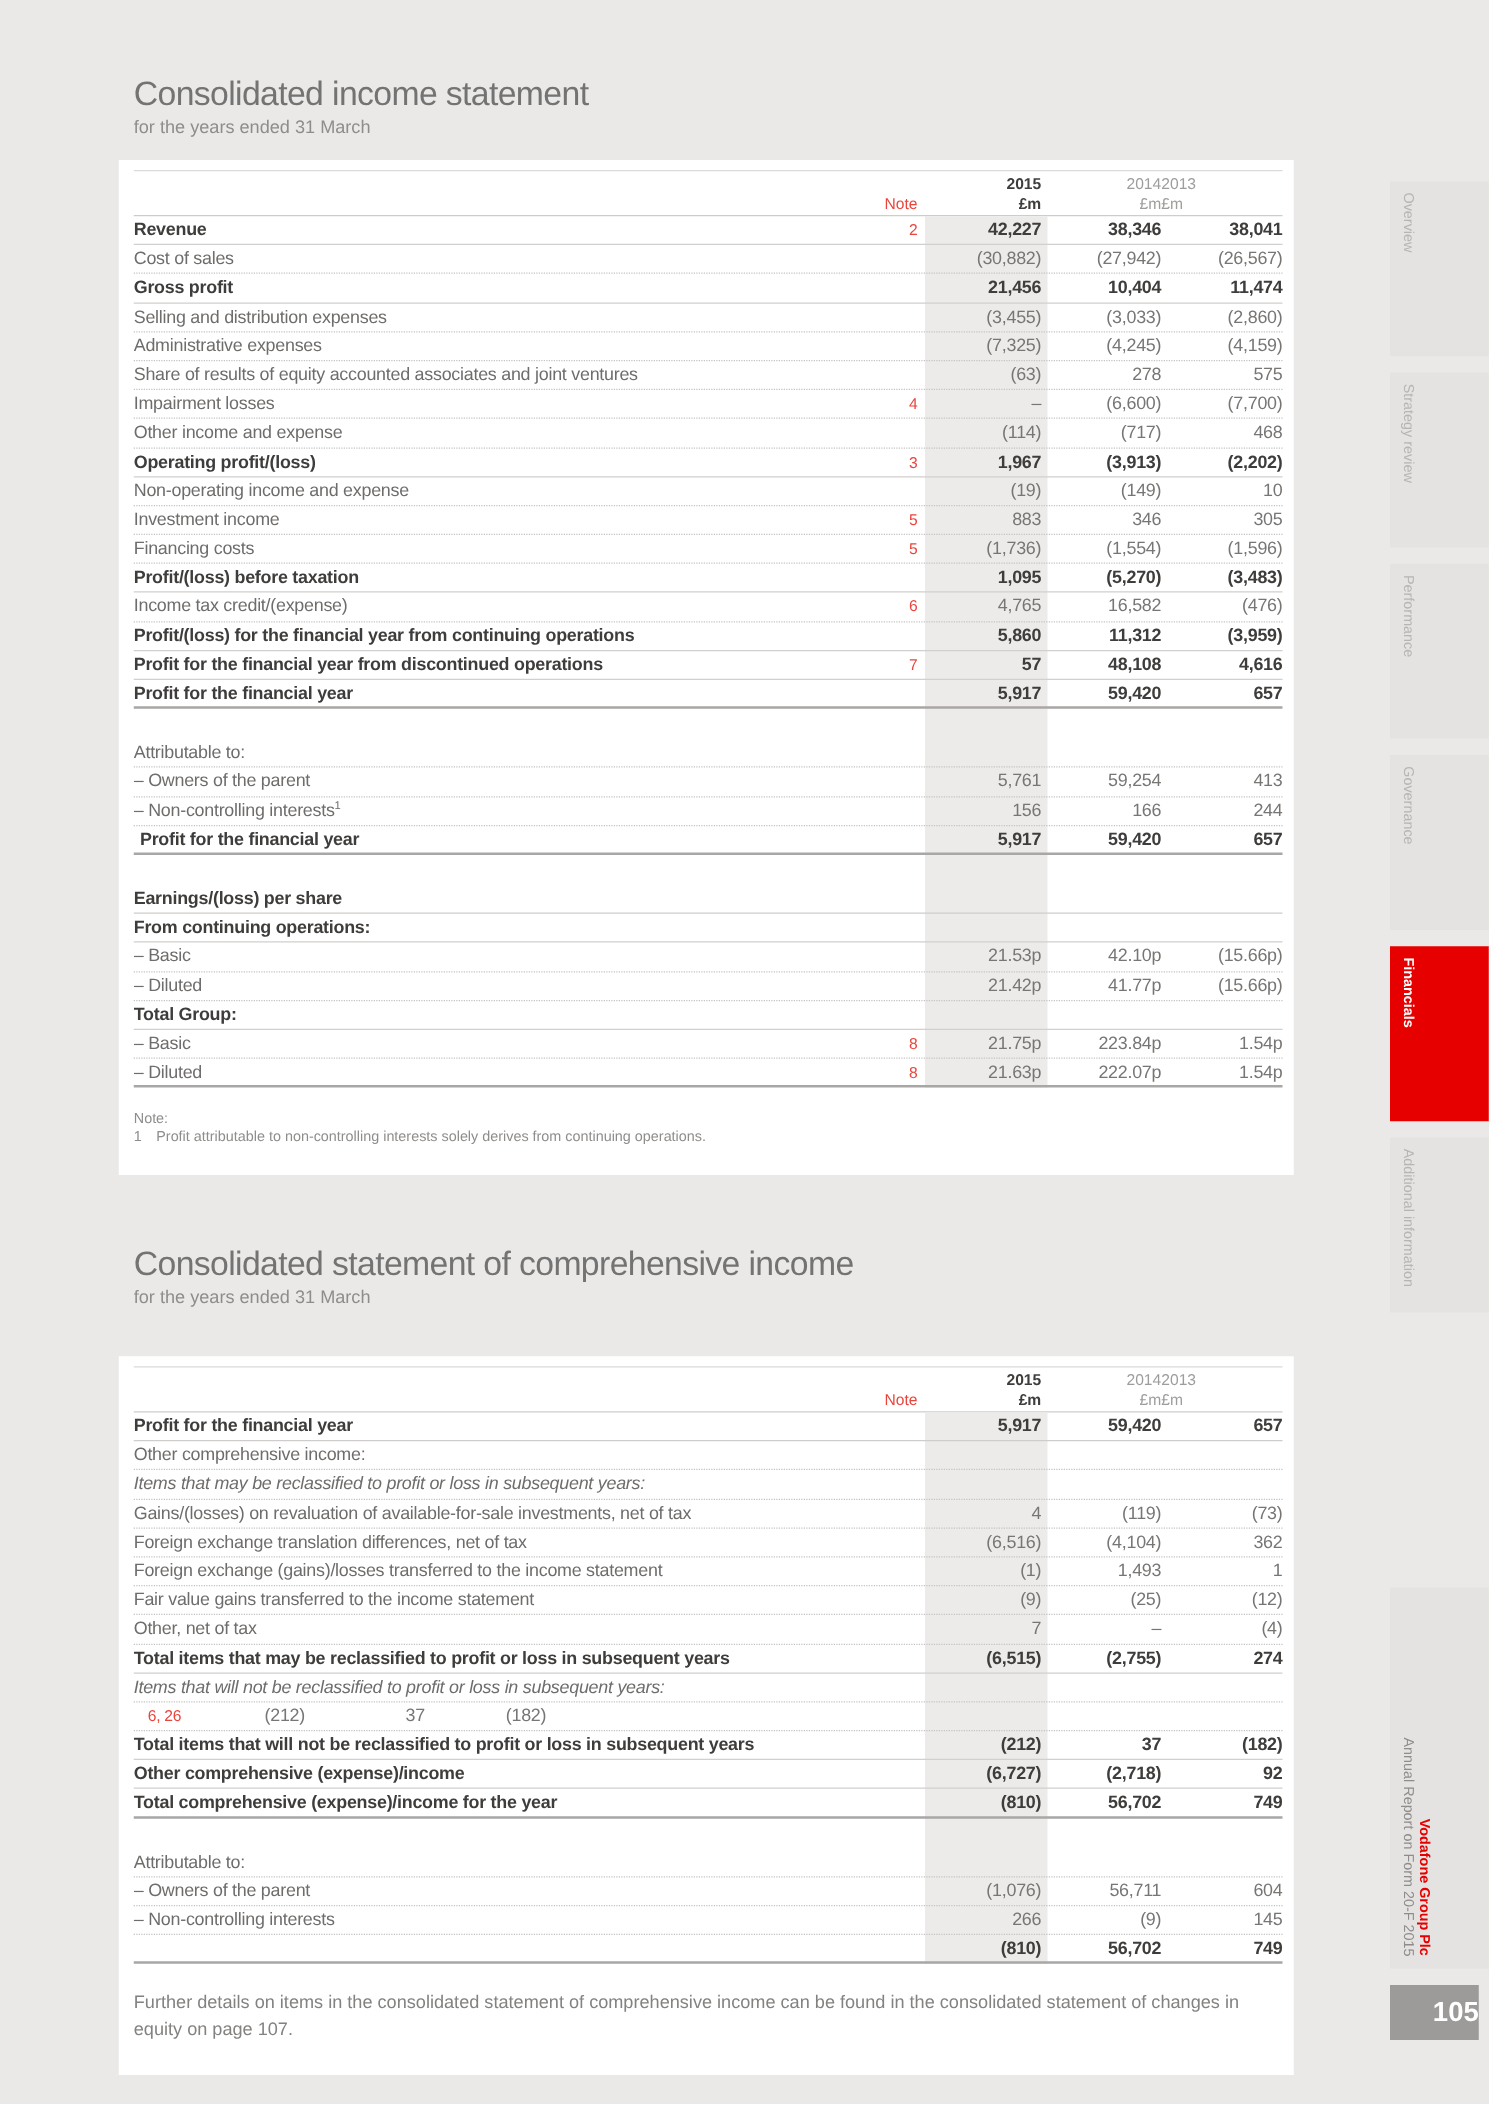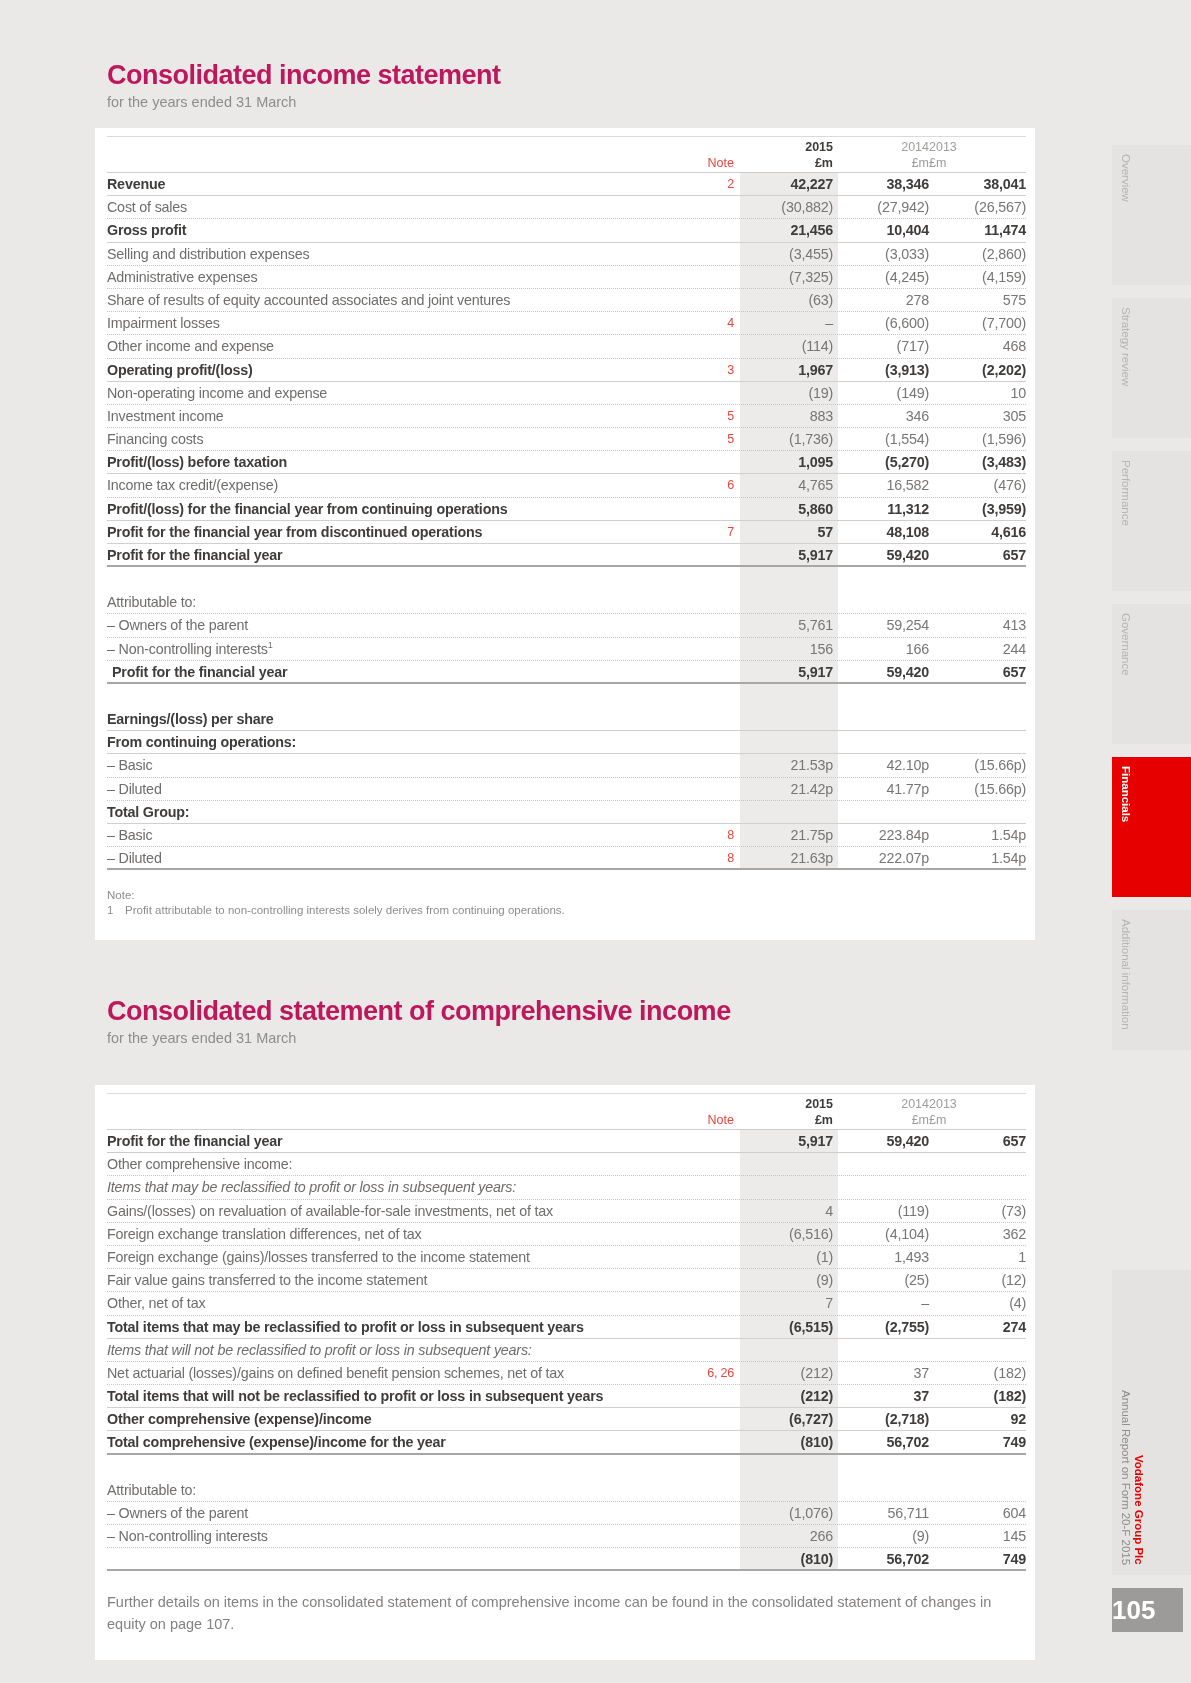--- a/index.html
+++ b/index.html
@@ -7,21 +7,21 @@
   body {
     position:relative;
     background:#eae9e7;
     font-family:"Liberation Sans", sans-serif;
     color:#6f6d6b;
     overflow:hidden;
   }
   
   .sec-title { position:absolute; left:107px; }
   .sec-title h1 {
-    font-size:27px; font-weight:bold; color:#be185d; letter-spacing:-0.5px; line-height:30px;
+    font-size:27px; font-weight:normal; color:#737373; letter-spacing:-0.5px; line-height:30px;
   }
   .sec-title .sub { font-size:14.5px; color:#8f8d8b; margin-top:4px; }
   #title1 { top:60px; }
   #title2 { top:996px; }
 
   
   .panel { position:absolute; left:95px; width:940px; background:#ffffff; padding:0 9px 0 12px; }
   #panel1 { top:128px; height:812px; }
   #panel2 { top:1085px; height:575px; }
 
@@ -73,21 +73,21 @@
   .side-tab.active { background:#e60000; }
   .side-tab.active span { color:#ffffff; font-weight:bold; }
 
   #branding { position:absolute; left:1112px; top:1270px; width:79px; height:305px; background:#e4e3e1; }
   #branding .wrap { position:absolute; bottom:10px; left:8px; display:flex; align-items:flex-end; }
   #branding span { writing-mode:vertical-rl; font-size:11.5px; display:inline-block; }
   #branding .report { color:#8f8d8b; }
   #branding .company { color:#e60000; font-weight:bold; margin-left:1px; }
 
   #page-num { position:absolute; left:1112px; top:1588px; width:71px; height:44px;
-    background:#9d9b99; color:#ffffff; font-weight:bold; font-size:26px; text-align:left; line-height:44px; }
+    background:#9d9b99; color:#ffffff; font-weight:bold; font-size:22px; text-align:right; line-height:44px; }
 </style>
 </head>
 <body>
 
 <div class="sec-title" id="title1">
   <h1>Consolidated income statement</h1>
   <div class="sub">for the years ended 31 March</div>
 </div>
 
 <div class="panel" id="panel1">
@@ -408,21 +408,20 @@
           <span class="c-val v13">274</span>
         </div>
         <div class="row italic">
           <span class="c-label">Items that will not be reclassified to profit or loss in subsequent years:</span>
           <span class="c-note"></span>
           <span class="c-val v15"></span>
           <span class="c-val v14"></span>
           <span class="c-val v13"></span>
         </div>
         <div class="row ">
-          <span class="c-label">Net actuarial (losses)/gains on defined benefit pension schemes, net of tax</span>
           <span class="c-note">6, 26</span>
           <span class="c-val v15">(212)</span>
           <span class="c-val v14">37</span>
           <span class="c-val v13">(182)</span>
         </div>
         <div class="row bold">
           <span class="c-label">Total items that will not be reclassified to profit or loss in subsequent years</span>
           <span class="c-note"></span>
           <span class="c-val v15">(212)</span>
           <span class="c-val v14">37</span>

